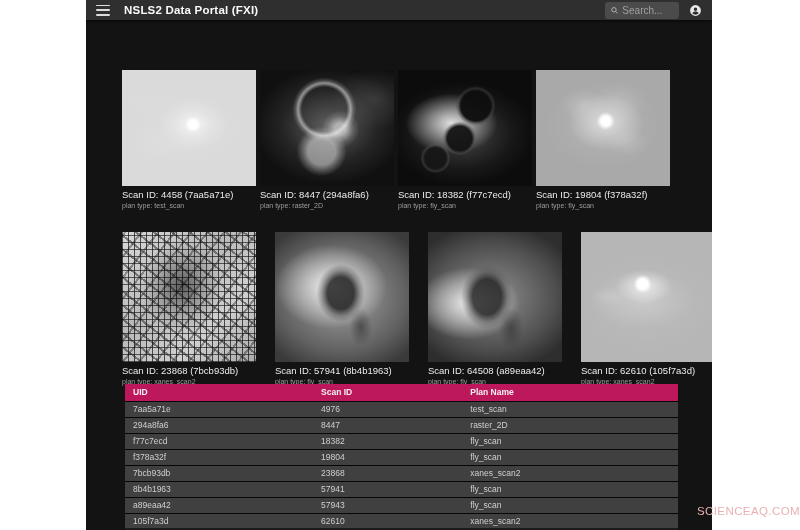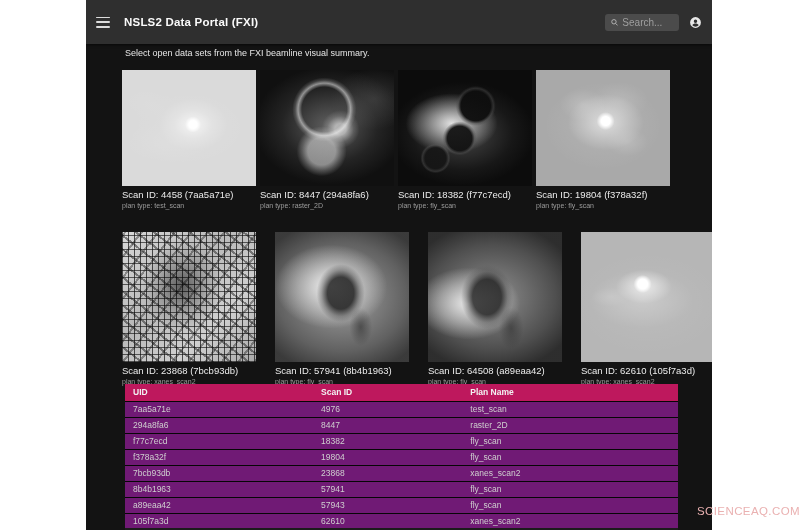--- a/index.html
+++ b/index.html
@@ -9,21 +9,21 @@
     font-family: "Liberation Sans", sans-serif;
     position: relative;
     overflow: hidden;
   }
   #app {
     position: absolute; left: 86px; top: 0; width: 626px; height: 530px;
     background: #131313; overflow: hidden;
   }
   
   .appbar {
-    position: absolute; left: 0; top: 0; right: 0; height: 44px;
+    position: absolute; left: 0; top: 0; right: 0; height: 20px;
     background: #2f2f2f; display: flex; align-items: center; padding: 0 10px;
     box-shadow: 0 1px 3px rgba(0,0,0,0.6);
   }
   .menu-btn { width: 14px; height: 11px; display: flex; flex-direction: column; justify-content: space-between; cursor: pointer; }
   .menu-btn span { display: block; height: 1.6px; background: #dcdcdc; border-radius: 1px; }
   .appbar-title { margin-left: 14px; font-size: 11.5px; font-weight: bold; color: #fafafa; letter-spacing: 0.2px; }
   .appbar-spacer { flex: 1; }
   .searchbox {
     width: 74px; height: 17px; background: #4b4b4b; border-radius: 3px;
     display: flex; align-items: center; padding: 0 6px; gap: 4px;
@@ -106,21 +106,21 @@
   .data-table {
     position: absolute; left: 39px; top: 384px; width: 553px;
     border-collapse: collapse; table-layout: fixed; font-size: 8.5px;
   }
   .data-table col.c1 { width: 34%; } .data-table col.c2 { width: 27%; } .data-table col.c3 { width: 39%; }
   .data-table th {
     background: #be185d; color: #f2f2f2; font-weight: bold; text-align: left;
     height: 17px; padding: 0 8px; border-bottom: 1px solid #060606;
   }
   .data-table td {
-    background: #701a75; color: #cfcfcf; height: 16px; padding: 0 8px;
+    background: #404040; color: #cfcfcf; height: 16px; padding: 0 8px;
     border-bottom: 1px solid #060606; white-space: nowrap; overflow: hidden;
   }
   .data-table tr { cursor: pointer; }
   .table-partial { position: absolute; left: 39px; top: 528px; width: 553px; height: 2px; background: #1c1c1c; }
   
   .watermark {
     position: absolute; left: 697px; top: 505px; font-size: 11.5px;
     color: #eab1b1; letter-spacing: 0.4px; z-index: 5;
   }
 </style>
@@ -144,21 +144,20 @@
       </svg>
       <input type="text" placeholder="Search..." style="">
     </div>
     <div class="account-btn">
       <svg width="13" height="13" viewBox="0 0 24 24">
         <path fill="#e8e8e8" d="M12 2a10 10 0 1 0 0 20 10 10 0 0 0 0-20zm0 4.5a3.2 3.2 0 1 1 0 6.4 3.2 3.2 0 0 1 0-6.4zm0 13.2a7.6 7.6 0 0 1-5.8-2.7c.1-1.9 3.9-3 5.8-3s5.7 1.1 5.8 3A7.6 7.6 0 0 1 12 19.7z"></path>
       </svg>
     </div>
   </div>
 
-  <div class="intro">Select open data sets from the FXI beamline visual summary.</div>
 
   <div class="thumb-row r1">
     <div class="card">
       <div class="thumb thumb-1"></div>
       <div class="cap">Scan ID: 4458 (7aa5a71e)</div>
       <div class="plancap">plan type: test_scan</div>
     </div>
     <div class="card">
       <div class="thumb thumb-2"></div>
       <div class="cap">Scan ID: 8447 (294a8fa6)</div>

